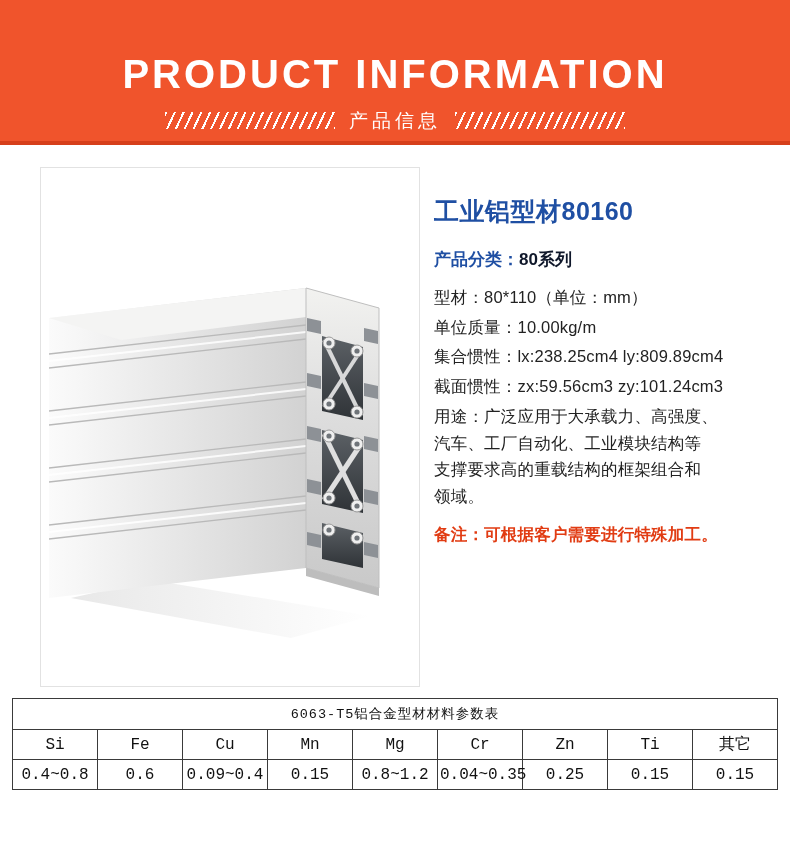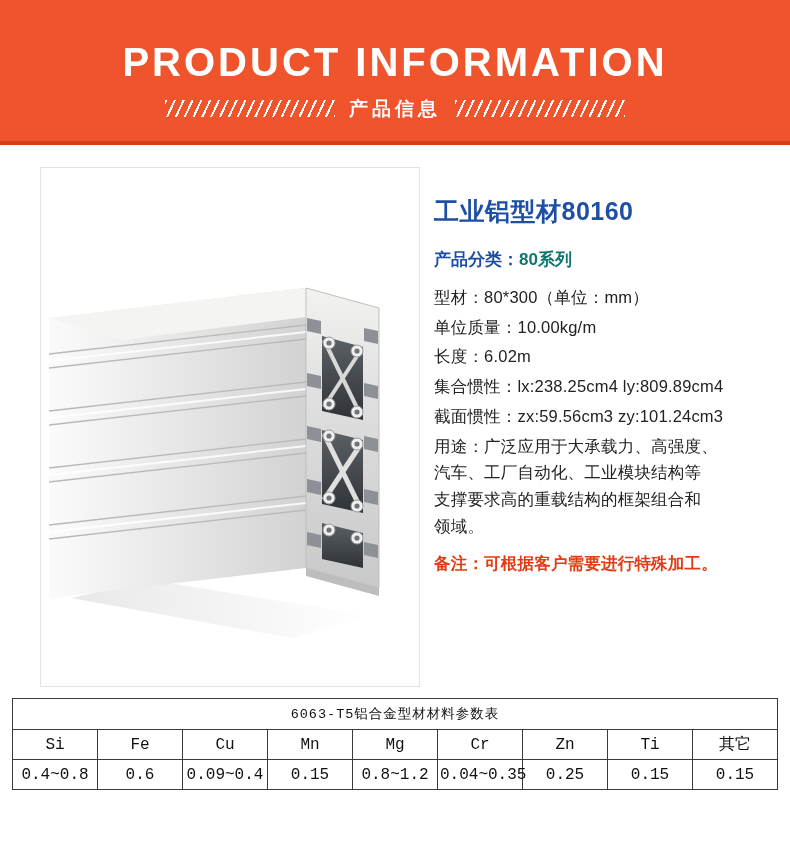--- a/index.html
+++ b/index.html
@@ -15,21 +15,21 @@
   
   .banner {
     position: relative;
     width: 790px;
     height: 145px;
     background: #f0542c;
     overflow: hidden;
   }
   .banner-inner {
     position: absolute;
-    left: 0; right: 0; top: 4px;
+    left: 0; right: 0; top: 16px;
     height: 145px;
     display: flex;
     flex-direction: column;
     align-items: center;
     justify-content: center;
   }
   .banner-title {
     color: #ffffff;
     font-size: 40px;
     font-weight: bold;
@@ -50,21 +50,21 @@
     flex: 0 0 170px;
     background: repeating-linear-gradient(
       115deg,
       #ffffff 0px, #ffffff 2px,
       #f0542c 2px, #f0542c 8px
     );
   }
   .banner-sub {
     color: #ffffff;
     font-size: 19px;
-    font-weight: bold;
+    font-weight: normal;
     letter-spacing: 4px;
     padding: 0 14px;
     white-space: nowrap;
   }
   .banner-bottom-line {
     position: absolute;
     left: 0;
     bottom: 0;
     width: 790px;
     height: 4px;
@@ -106,21 +106,21 @@
     font-weight: bold;
     letter-spacing: 0.5px;
     margin: 0 0 20px 0;
   }
   .cat-line {
     font-size: 17px;
     font-weight: bold;
     color: #1f4fa3;
     margin-bottom: 13px;
   }
-  .cat-line .cat-val { color: #0f766e; }
+  .cat-line .cat-val { color: #0f172a; }
   .spec {
     font-size: 16.5px;
     color: #222222;
     line-height: 1.62;
     margin-bottom: 3px;
     letter-spacing: 0.2px;
   }
   .usage {
     font-size: 16.5px;
     color: #222222;
@@ -285,23 +285,22 @@
     </div>
   </div>
 
   <div class="info">
     <h1 class="prod-title">工业铝型材80160</h1>
 
     <div class="cat-line">
       <span>产品分类：</span><span class="cat-val">80系列</span>
     </div>
 
-    <div class="spec">型材：80*300（单位：mm）</div>
+    <div class="spec">型材：80*110（单位：mm）</div>
     <div class="spec">单位质量：10.00kg/m</div>
-    <div class="spec">长度：6.02m</div>
     <div class="spec">集合惯性：lx:238.25cm4 ly:809.89cm4</div>
     <div class="spec">截面惯性：zx:59.56cm3 zy:101.24cm3</div>
 
     <div class="usage">用途：广泛应用于大承载力、高强度、</div>
     <div class="usage">汽车、工厂自动化、工业模块结构等</div>
     <div class="usage">支撑要求高的重载结构的框架组合和</div>
     <div class="usage">领域。</div>
 
     <div class="note">备注：可根据客户需要进行特殊加工。</div>
   </div>

